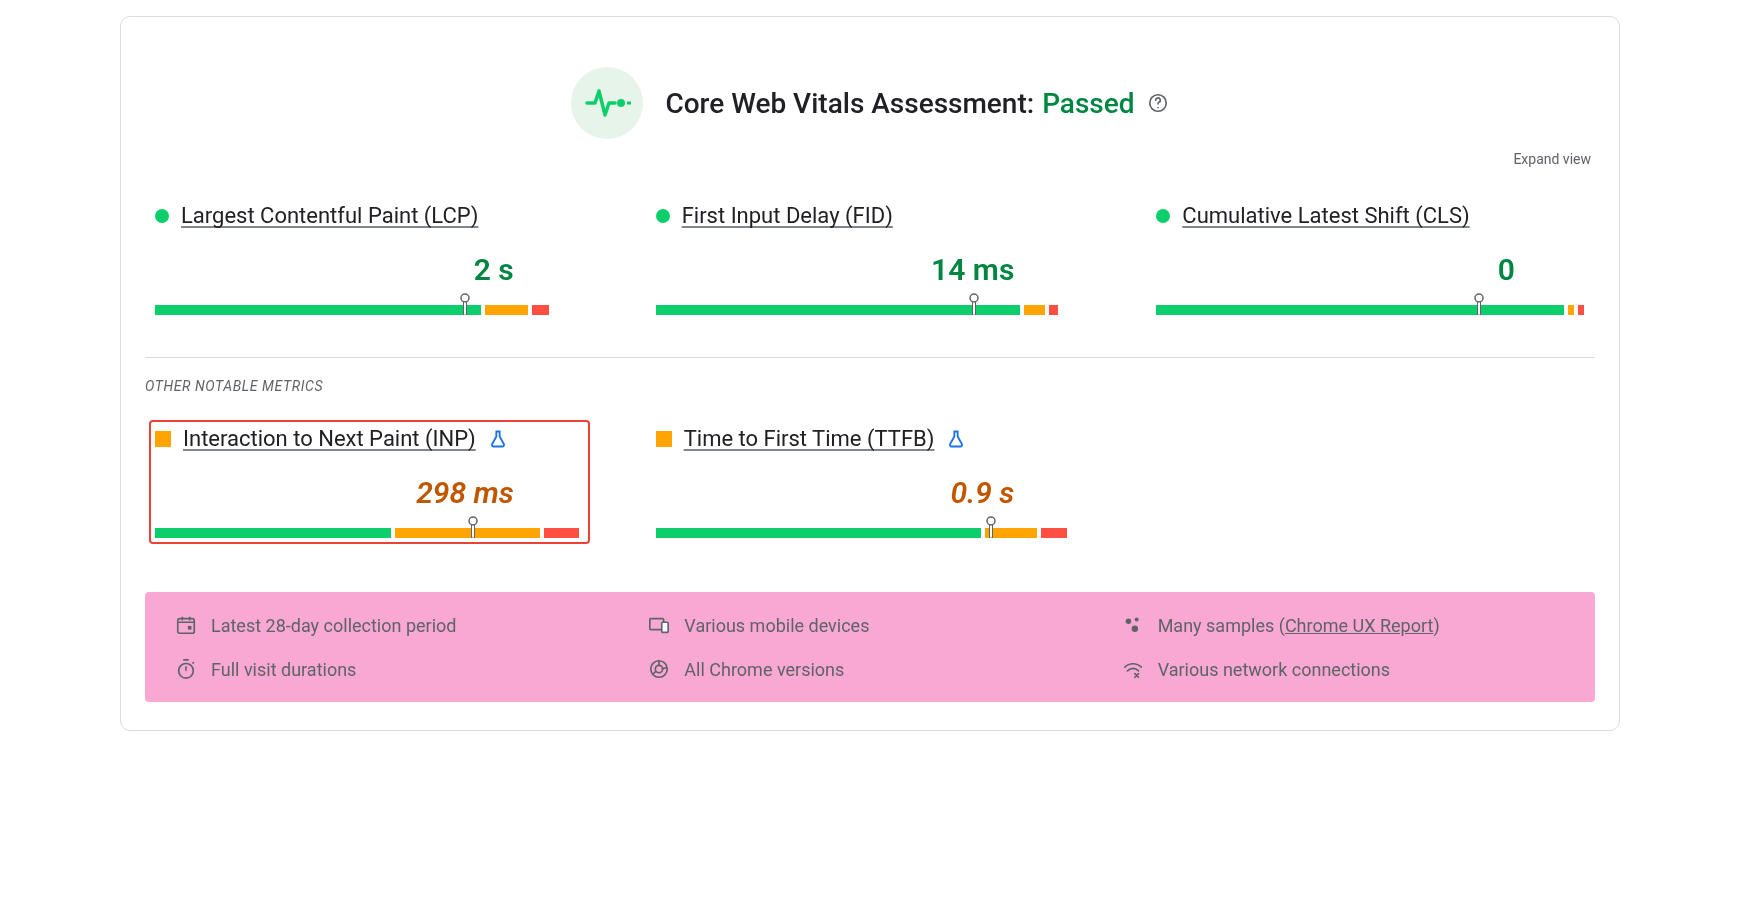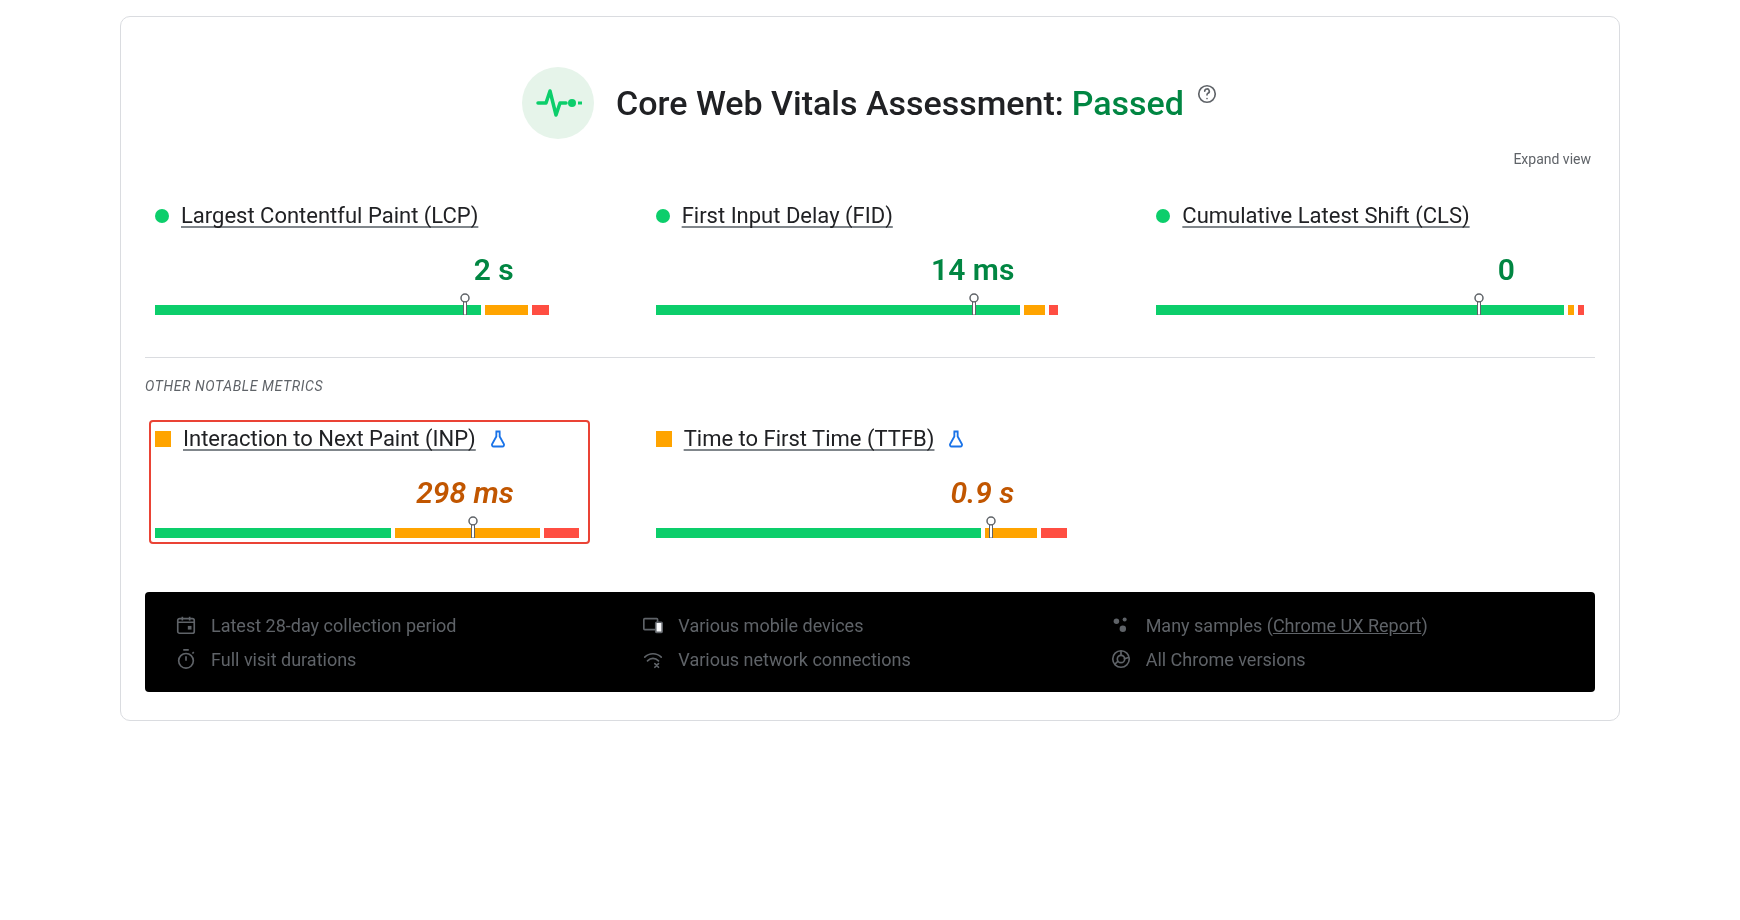--- a/index.html
+++ b/index.html
@@ -40,24 +40,24 @@
   .badge {
     width: 72px;
     height: 72px;
     border-radius: 50%;
     background: var(--badge-bg);
     display: flex;
     align-items: center;
     justify-content: center;
   }
   .header-title {
-    font-size: 34px;
+    font-size: 28px;
     font-weight: 500;
     display: flex;
-    align-items: flex-start;
+    align-items: center;
     gap: 8px;
   }
   .header-title .status-word {
     color: var(--green-dark);
   }
   .help-icon {
     color: var(--text-grey);
     width: 22px;
     height: 22px;
     display: inline-flex;
@@ -167,31 +167,30 @@
     margin: 0 0 20px;
   }
   .section-label {
     font-size: 14px;
     letter-spacing: 0.6px;
     color: var(--text-grey);
     padding-bottom: 26px;
     font-style: italic;
   }
   .footer {
-    background: #000000;
+    background: #f9a8d4;
     border-radius: 4px;
     margin-top: 12px;
     padding: 22px 30px;
     display: grid;
     grid-template-columns: repeat(3, 1fr);
     row-gap: 22px;
     column-gap: 30px;
     color: var(--text-grey);
     font-size: 18px;
-    gap: 12px;
   }
   .footer-item {
     display: flex;
     align-items: center;
     gap: 14px;
   }
   .footer-item .ficon {
     width: 22px;
     height: 22px;
     flex: none;
@@ -411,34 +410,34 @@
         <svg width="22" height="22" viewBox="0 0 24 24" fill="none" stroke="currentColor" stroke-width="1.8">
           <circle cx="12" cy="14" r="8"></circle>
             <path d="M12 14V9M9 2h6M19 6l1.5-1.5"></path>
         </svg>
       </span>
       <span>Full visit durations</span>
     </div>
 
     <div class="footer-item">
       <span class="ficon">
-        <svg width="22" height="22" viewBox="0 0 24 24" fill="none" stroke="currentColor" stroke-width="1.8" stroke-linecap="round">
-          <path d="M3 10c5-5 13-5 18 0M6 14c3.5-3.5 8.5-3.5 12 0"></path>
-          <path d="M14 17l4 4M18 17l-4 4"></path>
-        </svg>
-      </span>
-      <span>Various network connections</span>
-    </div>
-
-    <div class="footer-item">
-      <span class="ficon">
         <svg width="22" height="22" viewBox="0 0 24 24" fill="none" stroke="currentColor" stroke-width="1.8">
           <circle cx="12" cy="12" r="9"></circle>
             <circle cx="12" cy="12" r="4"></circle>
           <path d="M12 3v5M5 18l4-4M21 10l-6 2"></path>
         </svg>
       </span>
       <span>All Chrome versions</span>
     </div>
 
+    <div class="footer-item">
+      <span class="ficon">
+        <svg width="22" height="22" viewBox="0 0 24 24" fill="none" stroke="currentColor" stroke-width="1.8" stroke-linecap="round">
+          <path d="M3 10c5-5 13-5 18 0M6 14c3.5-3.5 8.5-3.5 12 0"></path>
+          <path d="M14 17l4 4M18 17l-4 4"></path>
+        </svg>
+      </span>
+      <span>Various network connections</span>
+    </div>
+
   </div>
 
 </div>
 
 </body></html>

